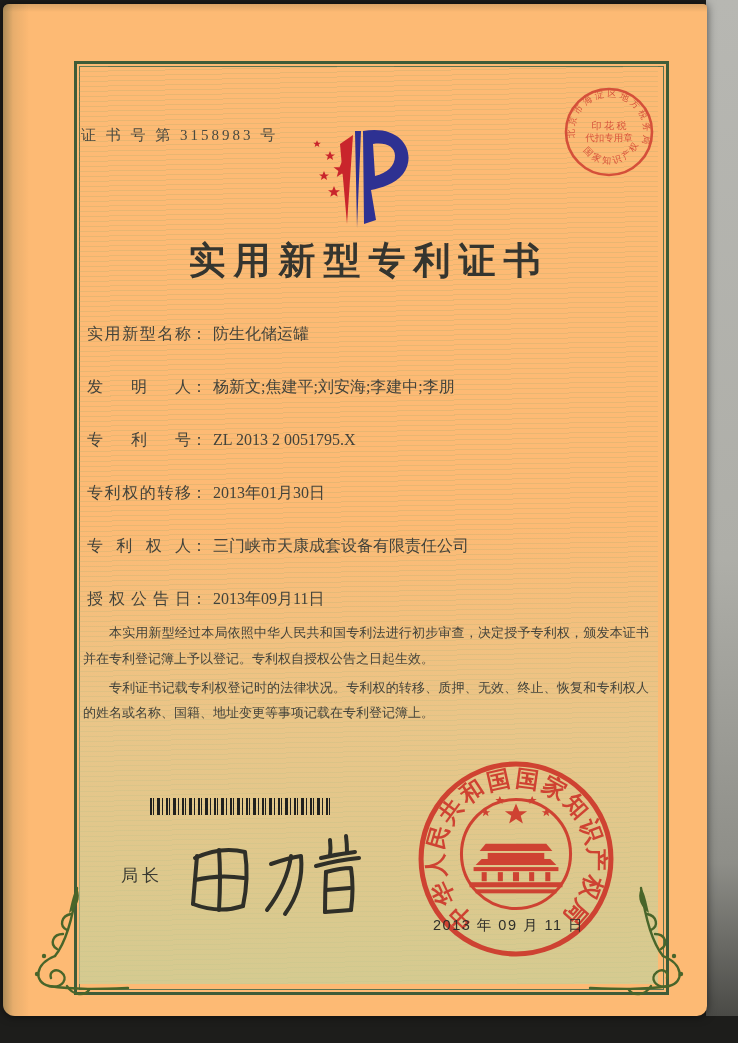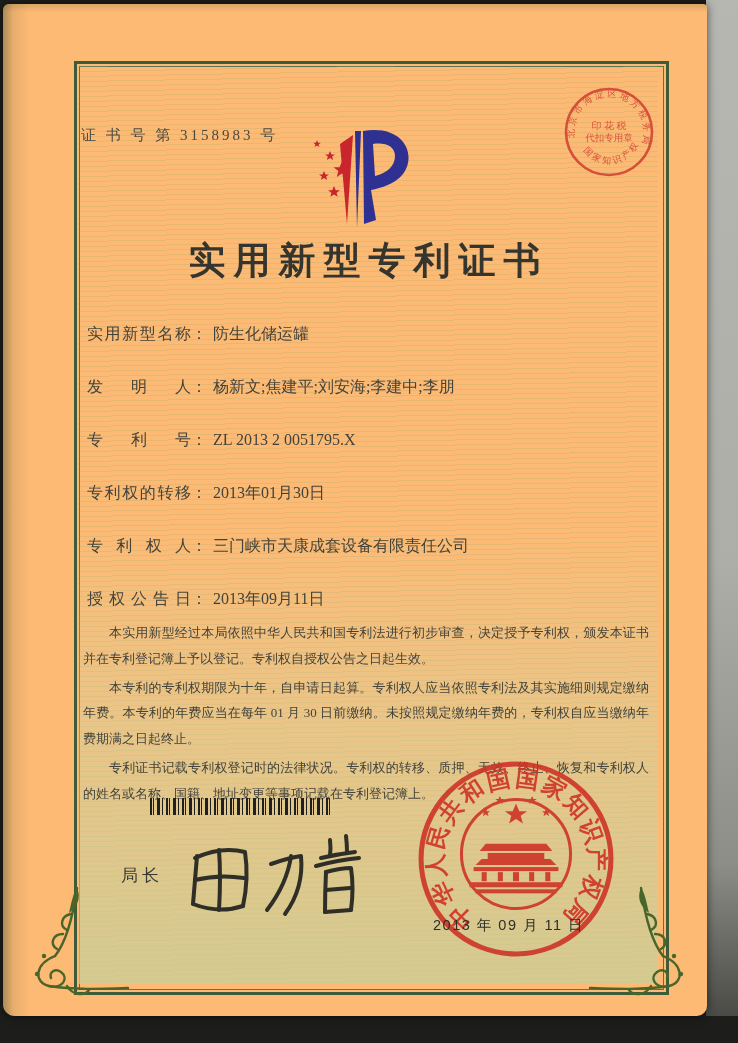--- a/index.html
+++ b/index.html
@@ -130,21 +130,20 @@
       </div>
       <div class="field-row">
         <span class="field-label">授权公告日</span>
           <span class="field-colon">：</span>
           <span class="field-value">2013年09月11日</span>
       </div>
     </div>
 
     <div class="paragraphs">
       <p>本实用新型经过本局依照中华人民共和国专利法进行初步审查，决定授予专利权，颁发本证书并在专利登记簿上予以登记。专利权自授权公告之日起生效。</p>
-      <p>本专利的专利权期限为十年，自申请日起算。专利权人应当依照专利法及其实施细则规定缴纳年费。本专利的年费应当在每年 01 月 30 日前缴纳。未按照规定缴纳年费的，专利权自应当缴纳年费期满之日起终止。</p>
       <p>专利证书记载专利权登记时的法律状况。专利权的转移、质押、无效、终止、恢复和专利权人的姓名或名称、国籍、地址变更等事项记载在专利登记簿上。</p>
     </div>
 
     <div class="barcode"></div>
 
     <div class="director">局长</div>
 
     <svg class="signature" width="178" height="96" viewBox="0 0 178 96" fill="none" stroke="#2f2f28" stroke-width="4" stroke-linecap="round" stroke-linejoin="round">
       <path d="M14,30 Q12,55 10,78"></path>
       <path d="M12,32 Q38,20 62,26 Q66,52 60,80"></path>

